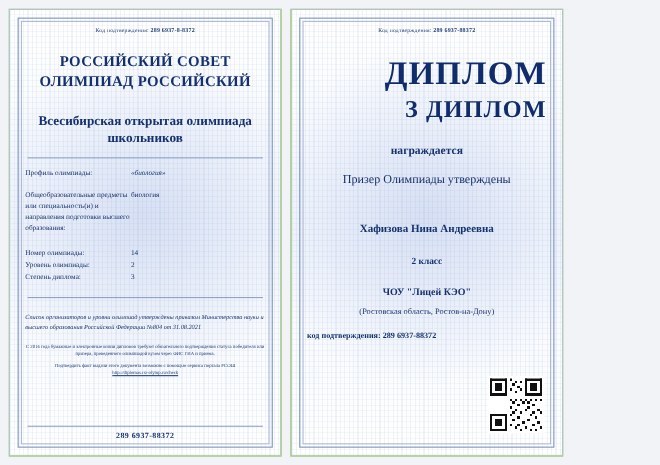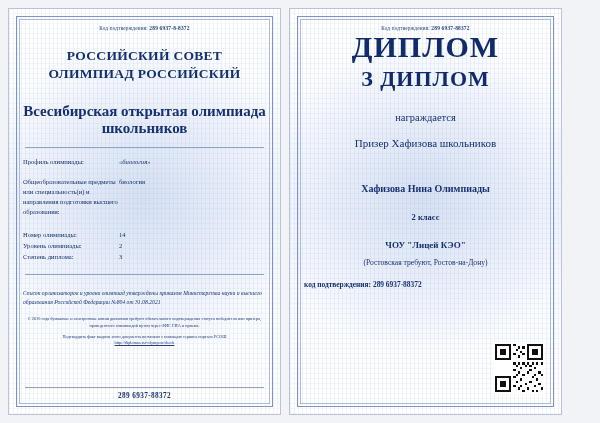--- a/index.html
+++ b/index.html
@@ -18,21 +18,21 @@
     width: 600px;
     height: 423px;
     background: #f2f3f7;
     display: flex;
     gap: 8px;
     padding: 8px;
     box-sizing: border-box;
   }
   .sheet {
     position: relative;
-    width: 273px;
+    width: 248px;
     height: 407px;
     background: #84cc16;
     border: 1px solid #b9c4d8;
     box-sizing: border-box;
     overflow: hidden;
   }
   
   .sheet::before {
     content: "";
     position: absolute;
@@ -82,21 +82,21 @@
     text-align: center;
     font-weight: bold;
     font-size: 13.5px;
     line-height: 1.35;
     letter-spacing: 0.3px;
     margin-top: 16px;
     color: #14306e;
   }
   .l-sub {
     text-align: center;
-    font-size: 15px;
+    font-size: 12px;
     font-weight: bold;
     margin-top: 20px;
     color: #16316f;
   }
   .hr-blue {
     height: 1px;
     background: #8fa3c8;
     margin: 10px 2px 0 2px;
   }
   .row {
@@ -142,33 +142,33 @@
     position: absolute;
     left: 2px;
     right: 2px;
     bottom: 14px;
     height: 1px;
     background: #8fa3c8;
   }
 
   
   .r-title {
-    text-align: center;
+    text-align: right;
     font-weight: bold;
     line-height: 1.05;
     color: #102c6b;
-    margin-top: 0;
+    margin-top: 20px;
     letter-spacing: 1px;
   }
   .r-title .l1 { font-size: 30px; display: block; }
   .r-title .l2 { font-size: 22px; display: block; margin-top: 4px; }
   .r-award {
     text-align: center;
     font-size: 10.5px;
-    font-weight: normal;
+    font-weight: bold;
     margin-top: 22px;
     color: #16316f;
   }
   .r-winner {
     text-align: center;
     font-size: 11px;
     margin-top: 14px;
     color: #16316f;
   }
   .r-name {
@@ -288,26 +288,26 @@
         <span>Код подтверждения:</span>
         <b>289 6937-88372</b>
       </div>
 
       <div class="r-title">
         <span class="l1">ДИПЛОМ</span>
         <span class="l2">З ДИПЛОМ</span>
       </div>
 
       <div class="r-award">награждается</div>
-      <div class="r-winner">Призер Хафизова школьников</div>
-
-      <div class="r-name">Хафизова Нина Олимпиады</div>
+      <div class="r-winner">Призер Олимпиады утверждены</div>
+
+      <div class="r-name">Хафизова Нина Андреевна</div>
       <div class="r-class">2 класс</div>
       <div class="r-school">ЧОУ "Лицей КЭО"</div>
-      <div class="r-region">(Ростовская требуют, Ростов-на-Дону)</div>
+      <div class="r-region">(Ростовская область, Ростов-на-Дону)</div>
 
       <div class="r-code">
         <span>код подтверждения:</span>
         <span>289 6937-88372</span>
       </div>
 
       <div class="qr">
         <svg width="48" height="48" viewBox="0 0 21 21" shape-rendering="crispEdges">
           <rect width="21" height="21" fill="#ffffff"></rect>
           <g fill="#101010">

